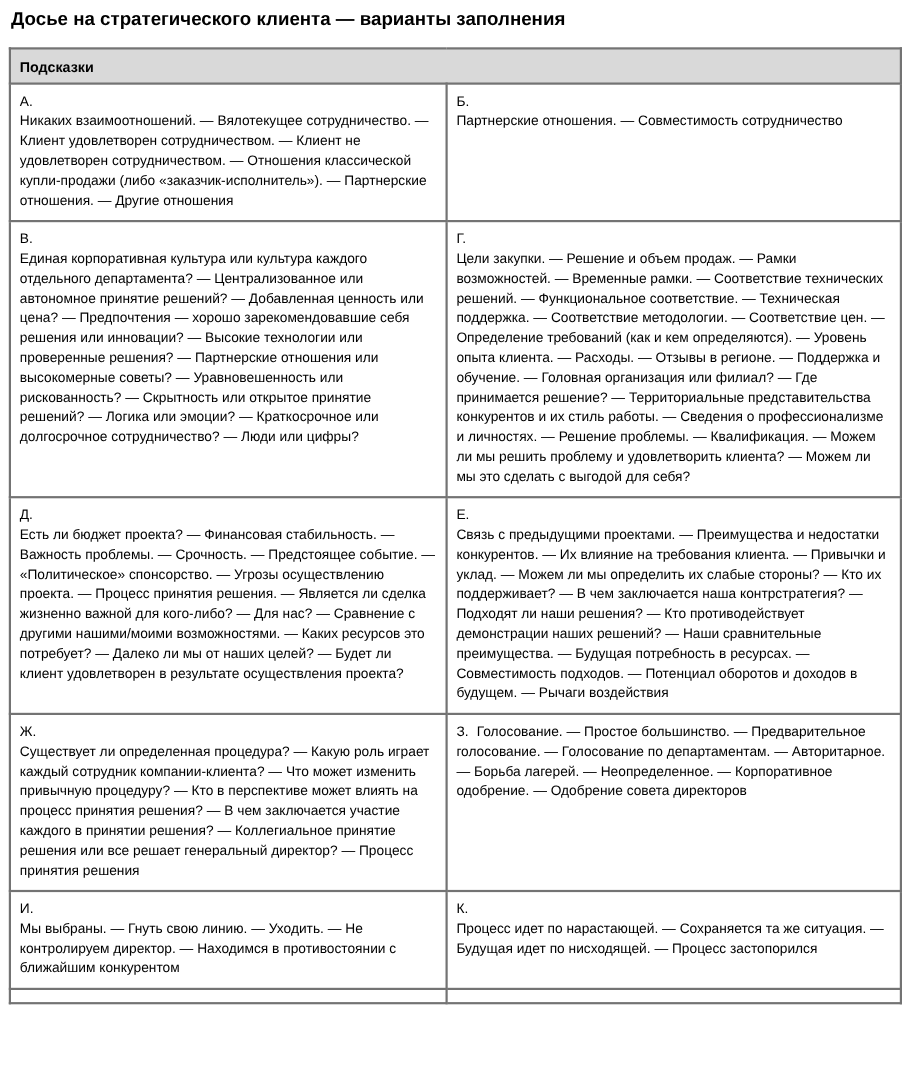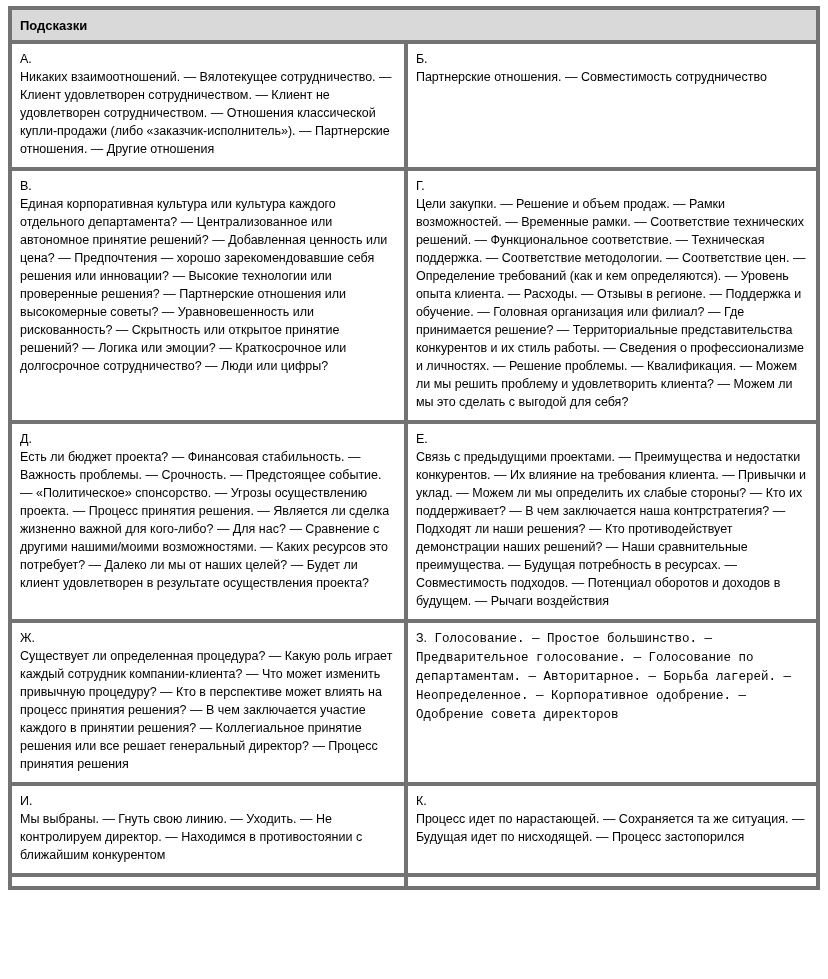--- a/index.html
+++ b/index.html
@@ -16,46 +16,47 @@
     letter-spacing: 0;
     margin: 2px 0 15px 2px;
   }
   table.hints {
     width: 100%;
     border-collapse: collapse;
     table-layout: fixed;
   }
   table.hints th,
   table.hints td {
-    border: 4px solid #737373;
+    border: 2px solid #737373;
     vertical-align: top;
     text-align: left;
   }
   table.hints th {
     background: #d9d9d9;
     font-size: 13px;
     font-weight: 700;
     padding: 8px 8px 7px 8px;
   }
   table.hints td {
     padding: 6px 9px 9px 8px;
     font-size: 12.5px;
     line-height: 18px;
   }
   td .cell-label { display: block; }
   td .cell-body  { display: block; }
   td.inline-label .cell-label { display: inline; margin-right: 4px; }
-  td.inline-label .cell-body  { display: inline; font-family: Liberation Mono, monospace; }
+  td.inline-label .cell-body  { display: inline; }
   tr.empty-row td { height: 13px; padding: 0; }
 </style>
 </head>
 <body>
 
 <div class="page">
 
+  <h1 class="title">Досье на стратегического клиента — варианты заполнения</h1>
 
   <table class="hints">
     <colgroup>
       <col style="width:49%">
       <col style="width:51%">
     </colgroup>
     <thead>
       <tr>
         <th colspan="2">Подсказки</th>
       </tr>

